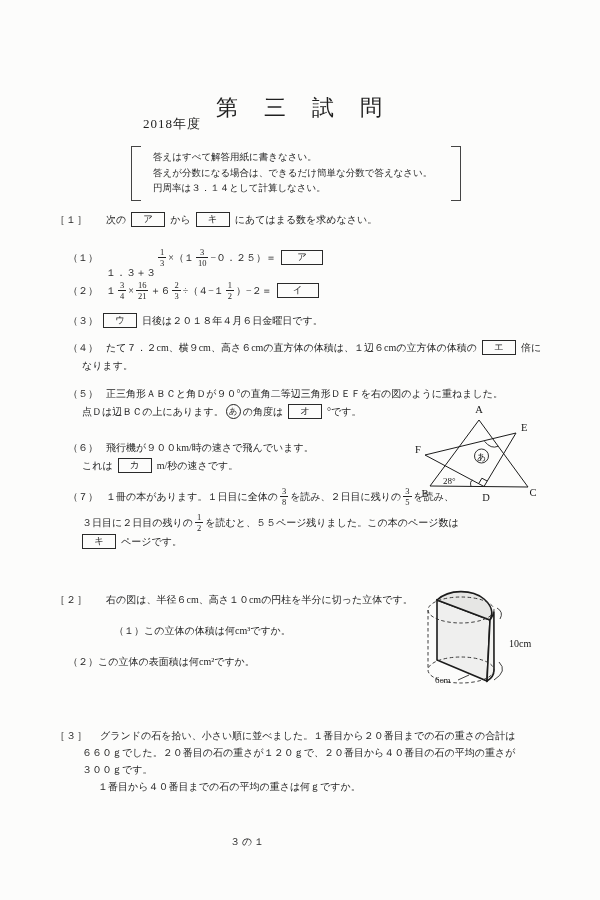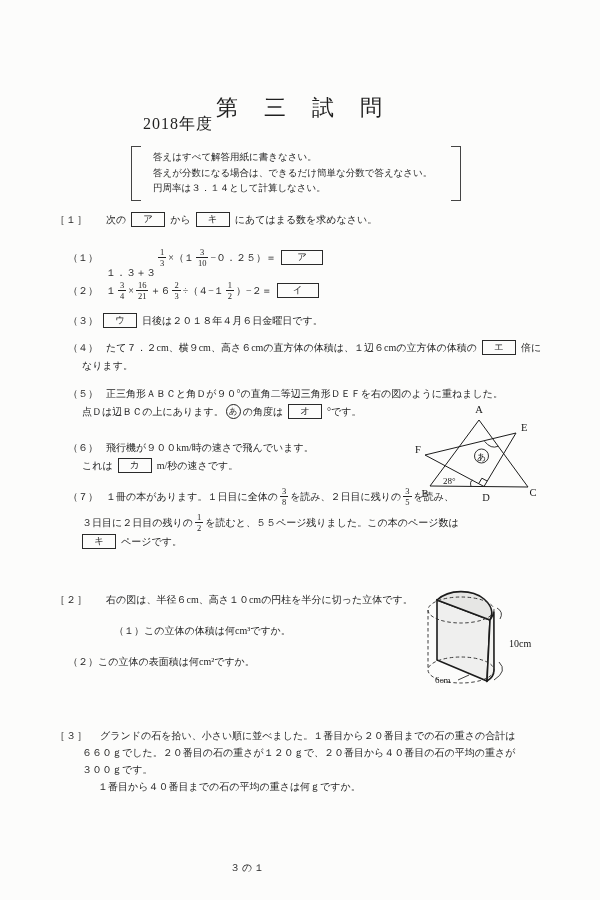--- a/index.html
+++ b/index.html
@@ -3,21 +3,21 @@
 <meta charset="utf-8">
 <style>
   html,body { margin:0; padding:0; }
   body {
     width:600px; height:900px; position:relative; overflow:hidden;
     background:#fcfcfb; color:#1f1f1f;
     font-family:"Liberation Serif","DejaVu Serif",serif;
     font-size:10px; line-height:17px;
   }
   .abs { position:absolute; }
-  .year { left:143px; top:115px; font-size:16px; letter-spacing:1px; }
+  .year { left:143px; top:115px; font-size:13px; letter-spacing:1px; }
   .title { left:0; top:99px; width:600px; text-align:center; font-size:22px; letter-spacing:2px; font-weight:500; }
   .notice { left:131px; top:146px; width:330px; display:flex; align-items:stretch; }
   .bk { width:9px; border:1px solid #444; }
   .bk-l { border-right:none; }
   .bk-r { border-left:none; }
   .notice-lines { flex:1; padding:4px 8px 4px 12px; font-size:9.5px; line-height:15.5px; white-space:nowrap; }
   .qlabel { letter-spacing:1px; }
   .row { display:flex; align-items:center; white-space:nowrap; }
   .ansbox {
     display:inline-flex; align-items:center; justify-content:center;
@@ -26,21 +26,21 @@
   }
   .fr { display:inline-flex; flex-direction:column; text-align:center;
         font-size:8.5px; line-height:10px; margin:0 2px; }
   .fr .n { border-bottom:1px solid #222; padding:0 2px; }
   .fr .d { padding:0 2px; }
   .circ { display:inline-flex; width:13px; height:13px; border:1px solid #222; border-radius:50%;
           align-items:center; justify-content:center; font-size:8.5px; margin:0 2px; flex:none; }
   .formula { height:30px; }
   .gapR { margin-left:18px; }
   svg text { font-family:"Liberation Serif","DejaVu Serif",serif; fill:#161616; }
-  .footer { left:0; top:859px; width:496px; text-align:center; font-size:10px; letter-spacing:2px; }
+  .footer { left:0; top:833px; width:496px; text-align:center; font-size:10px; letter-spacing:2px; }
 </style>
 </head>
 <body>
 
 <div class="abs year">2018年度</div>
 <div class="abs title">第　三　試　問</div>
 
 <div class="abs notice">
   <div class="bk bk-l"></div>
   <div class="notice-lines">

